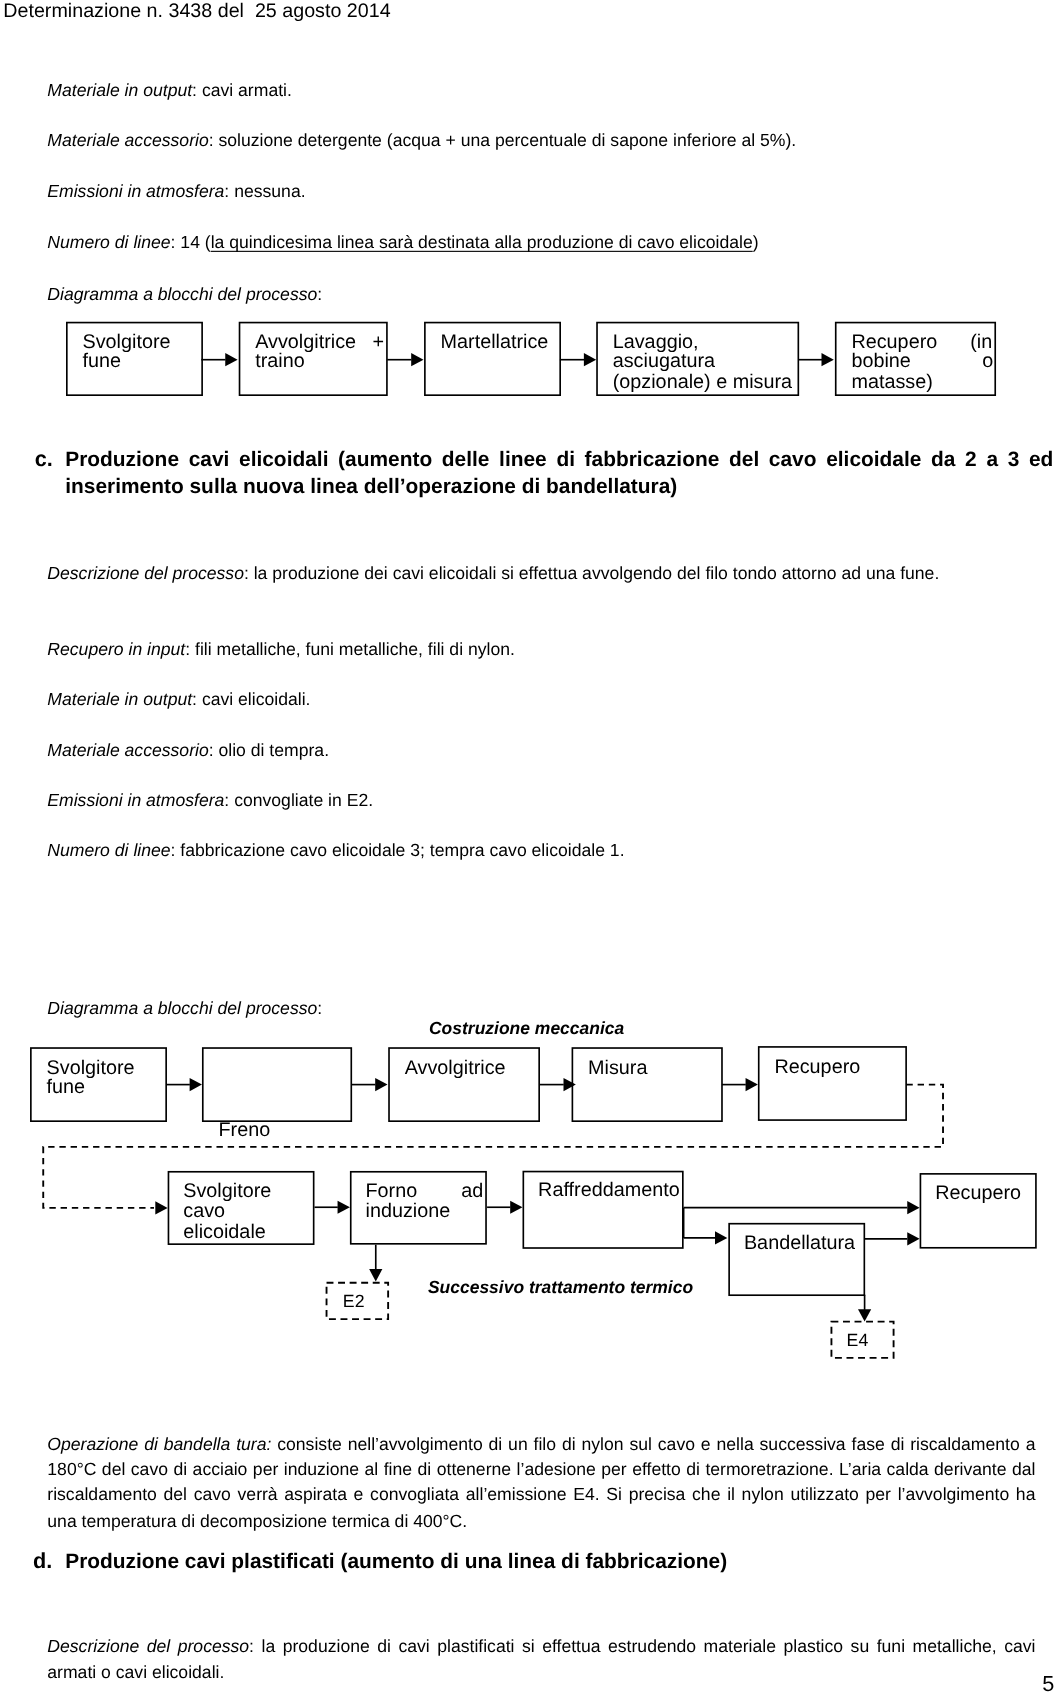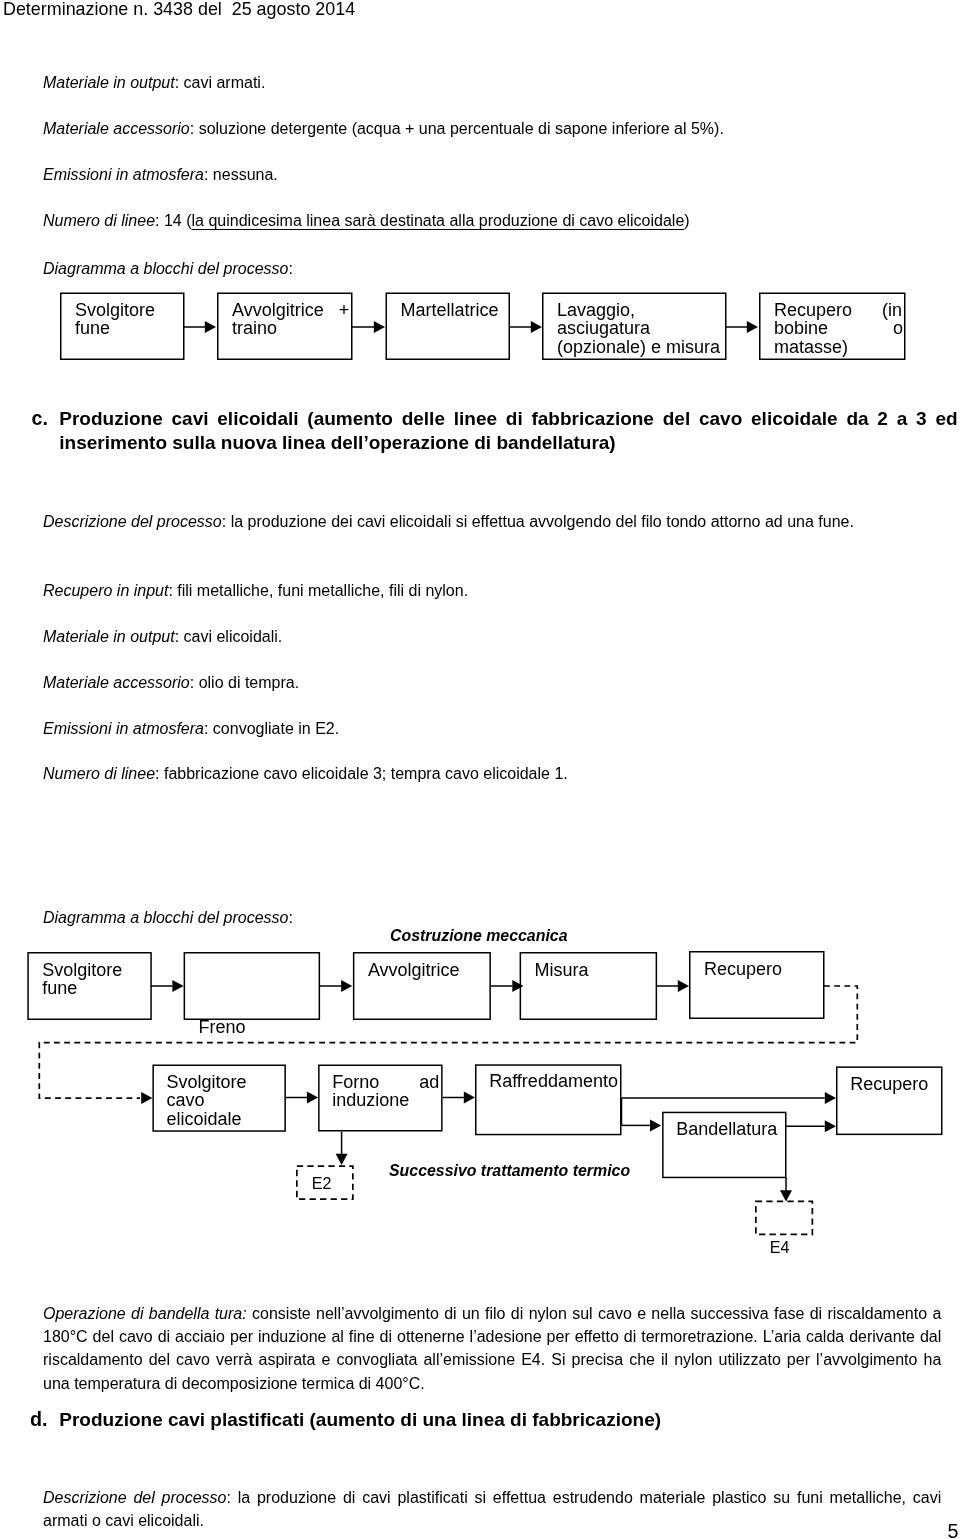--- a/index.html
+++ b/index.html
@@ -156,21 +156,21 @@
   <div class="dbox" style="left:519.6px;top:952px;width:137px;height:68px;"><span class="t" style="left:15px;top:8.5px;"><span>Misura</span></span></div>
   <div class="dbox" style="left:689px;top:951px;width:135px;height:68px;"><span class="t" style="left:15px;top:8.5px;"><span>Recupero</span></span></div>
 
   <div class="dbox" style="left:152.4px;top:1064.5px;width:133px;height:66px;"><span class="t" style="left:14.2px;top:8.2px;"><span>Svolgitore</span><br><span>cavo</span><br><span>elicoidale</span></span></div>
   <div class="dbox" style="left:318.1px;top:1064.5px;width:125px;height:52px;"><span class="t" style="left:14.2px;top:8.2px;"><span>Forno        ad</span><br><span>induzione</span></span></div>
   <div class="dbox" style="left:475px;top:1064.3px;width:147px;height:70px;"><span class="t" style="left:14.2px;top:8.2px;"><span>Raffreddamento</span></span></div>
   <div class="dbox" style="left:662.1px;top:1111.7px;width:126px;height:65px;"><span class="t" style="left:14.2px;top:8.2px;"><span>Bandellatura</span></span></div>
   <div class="dbox" style="left:836px;top:1066.4px;width:106px;height:68px;"><span class="t" style="left:14.2px;top:8.2px;"><span>Recupero</span></span></div>
 
   <div class="dashbox" style="left:293px;top:1165.4px;width:57px;height:34px;"><span style="position:absolute;left:0;right:0;top:9px;">E2</span></div>
-  <div class="dashbox" style="left:750.5px;top:1200.7px;width:58px;height:34px;margin-top:28px;"><span style="position:absolute;left:0;right:0;top:9px;">E4</span></div>
+  <div class="dashbox" style="left:750.5px;top:1200.7px;width:58px;height:34px;"><span style="position:absolute;left:0;right:0;top:9px;">E4</span></div>
 </div>
 
 <div class="para" style="top:1269.5px"><i>Operazione di bandella tura:</i><span> consiste nell’avvolgimento di un filo di nylon sul cavo e nella successiva fase di riscaldamento a 180°C del cavo di acciaio per induzione al fine di ottenerne l’adesione per effetto di termoretrazione. L’aria calda derivante dal riscaldamento del cavo verrà aspirata e convogliata all’emissione E4. Si precisa che il nylon utilizzato per l’avvolgimento ha una temperatura di decomposizione termica di 400°C.</span></div>
 
 <div class="mk" style="left:30px;top:1408px;">d.</div>
 <div class="title-bold" style="top:1408px;">Produzione cavi plastificati (aumento di una linea di fabbricazione)</div>
 
 <div class="para" style="top:1454px"><i>Descrizione del processo</i><span>: la produzione di cavi plastificati si effettua estrudendo materiale plastico su funi metalliche, cavi armati o cavi elicoidali.</span></div>
 
 <div class="pgnum" style="left:947.5px;top:1520px;">5</div>

